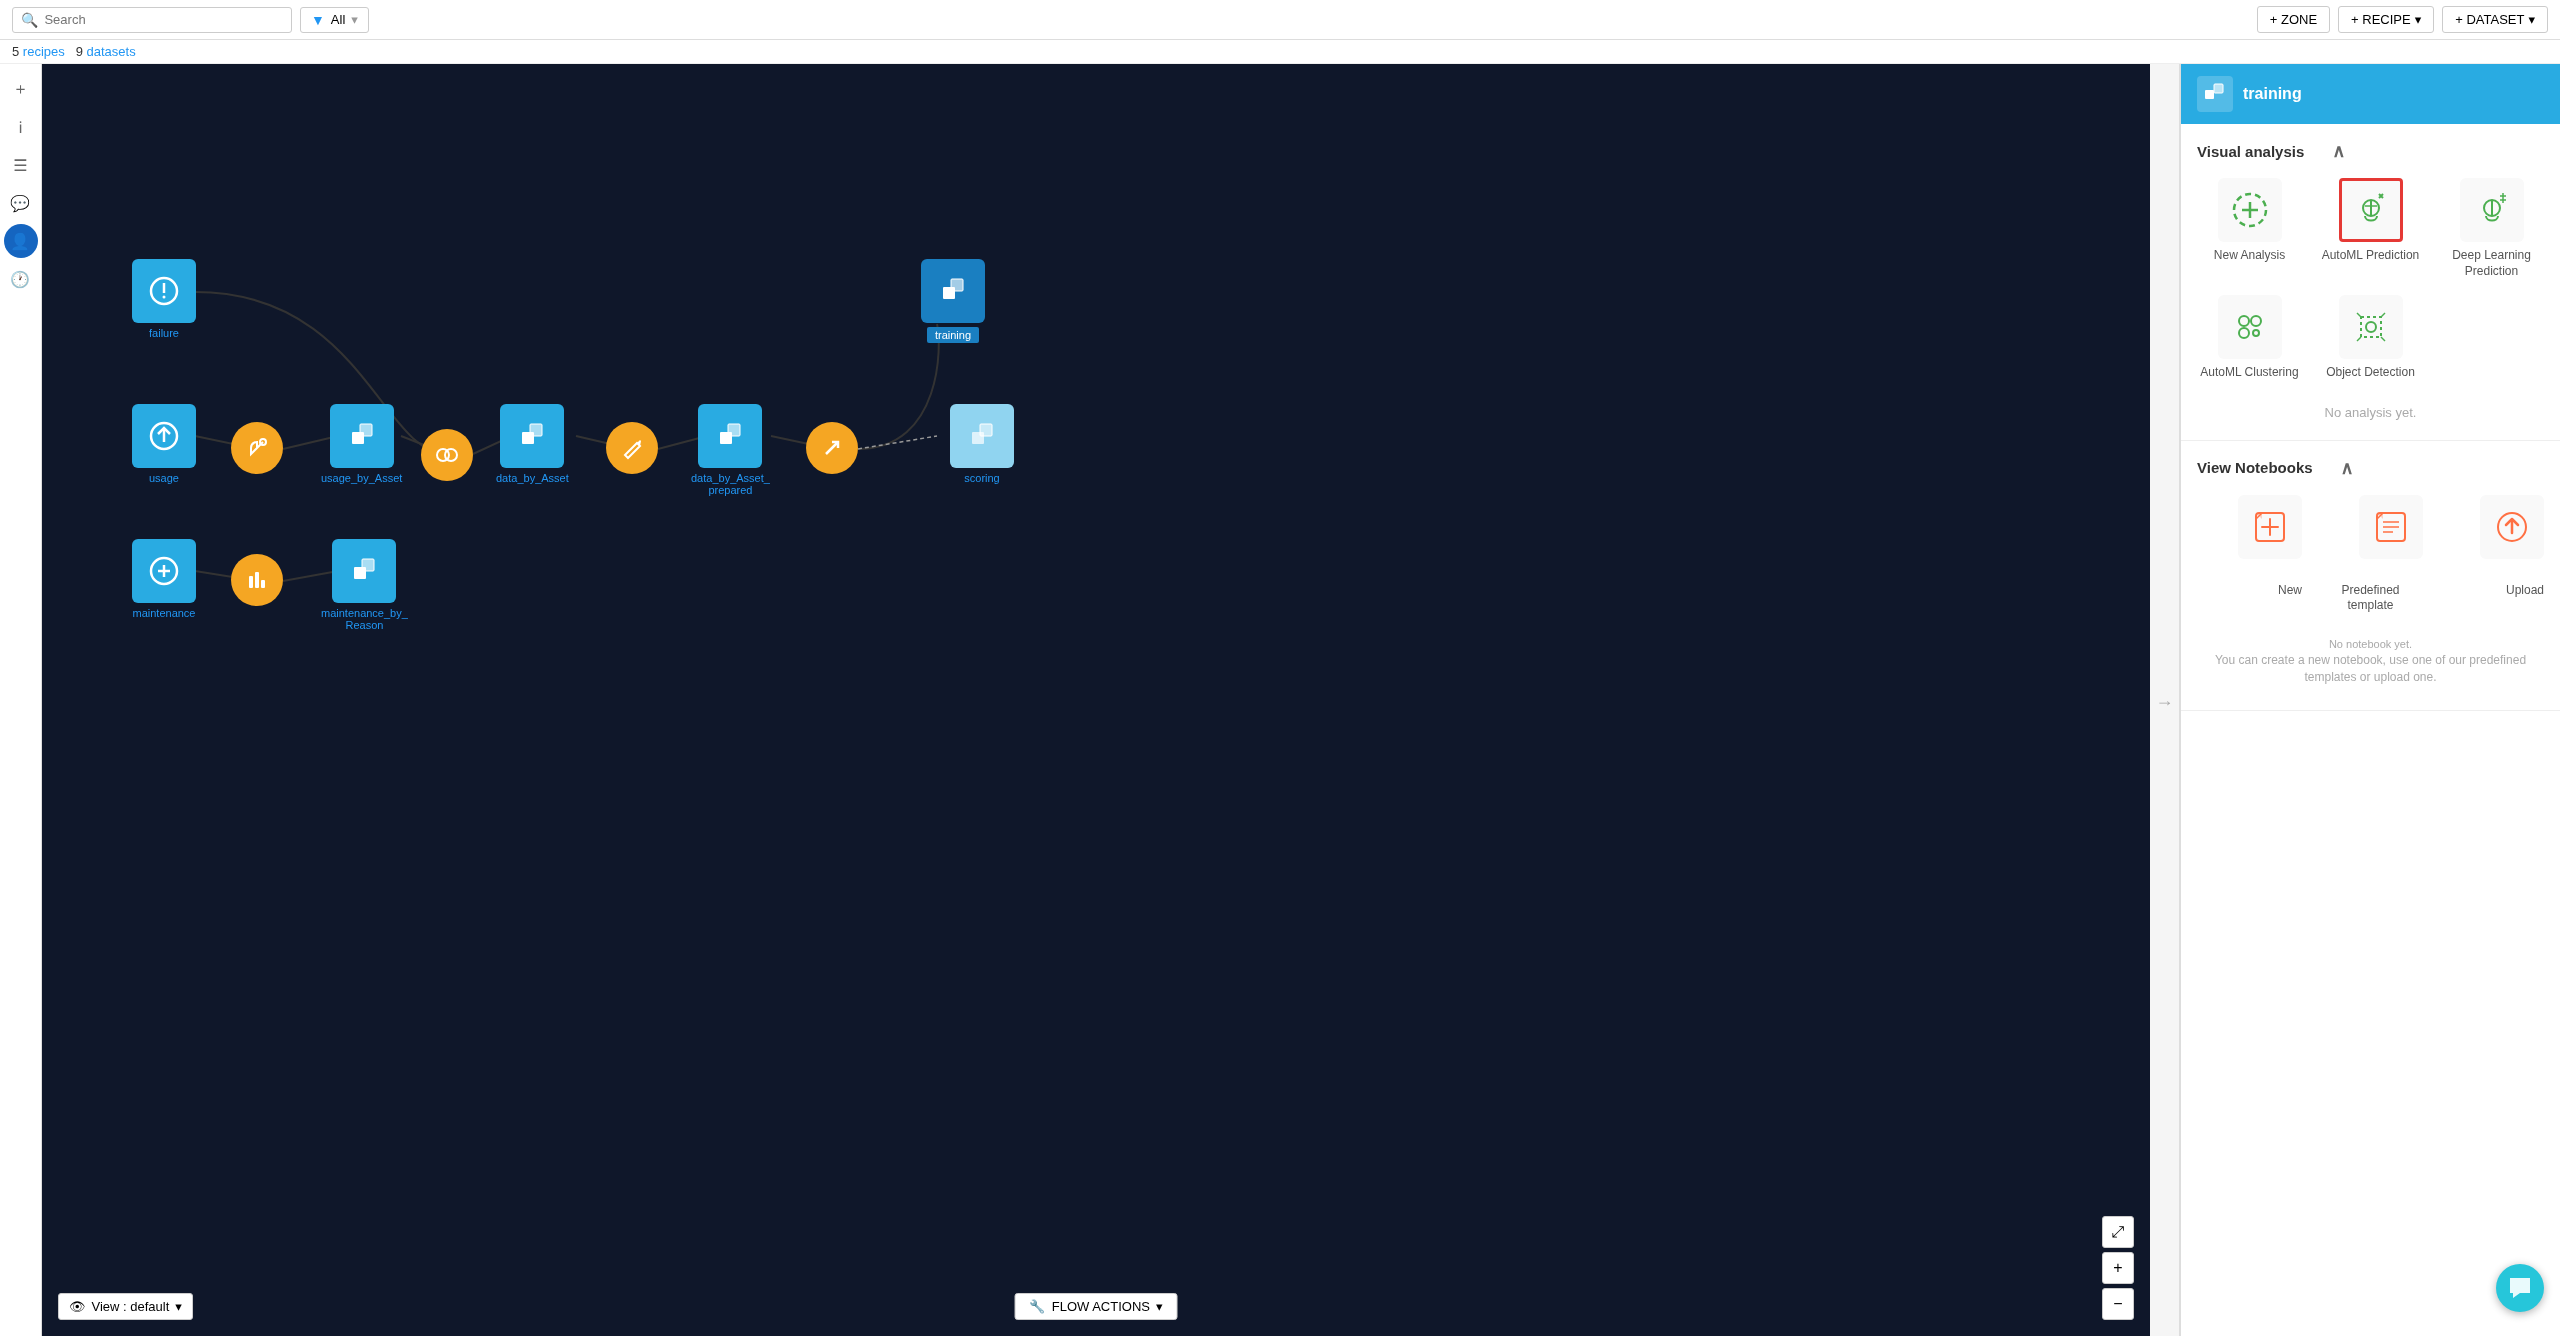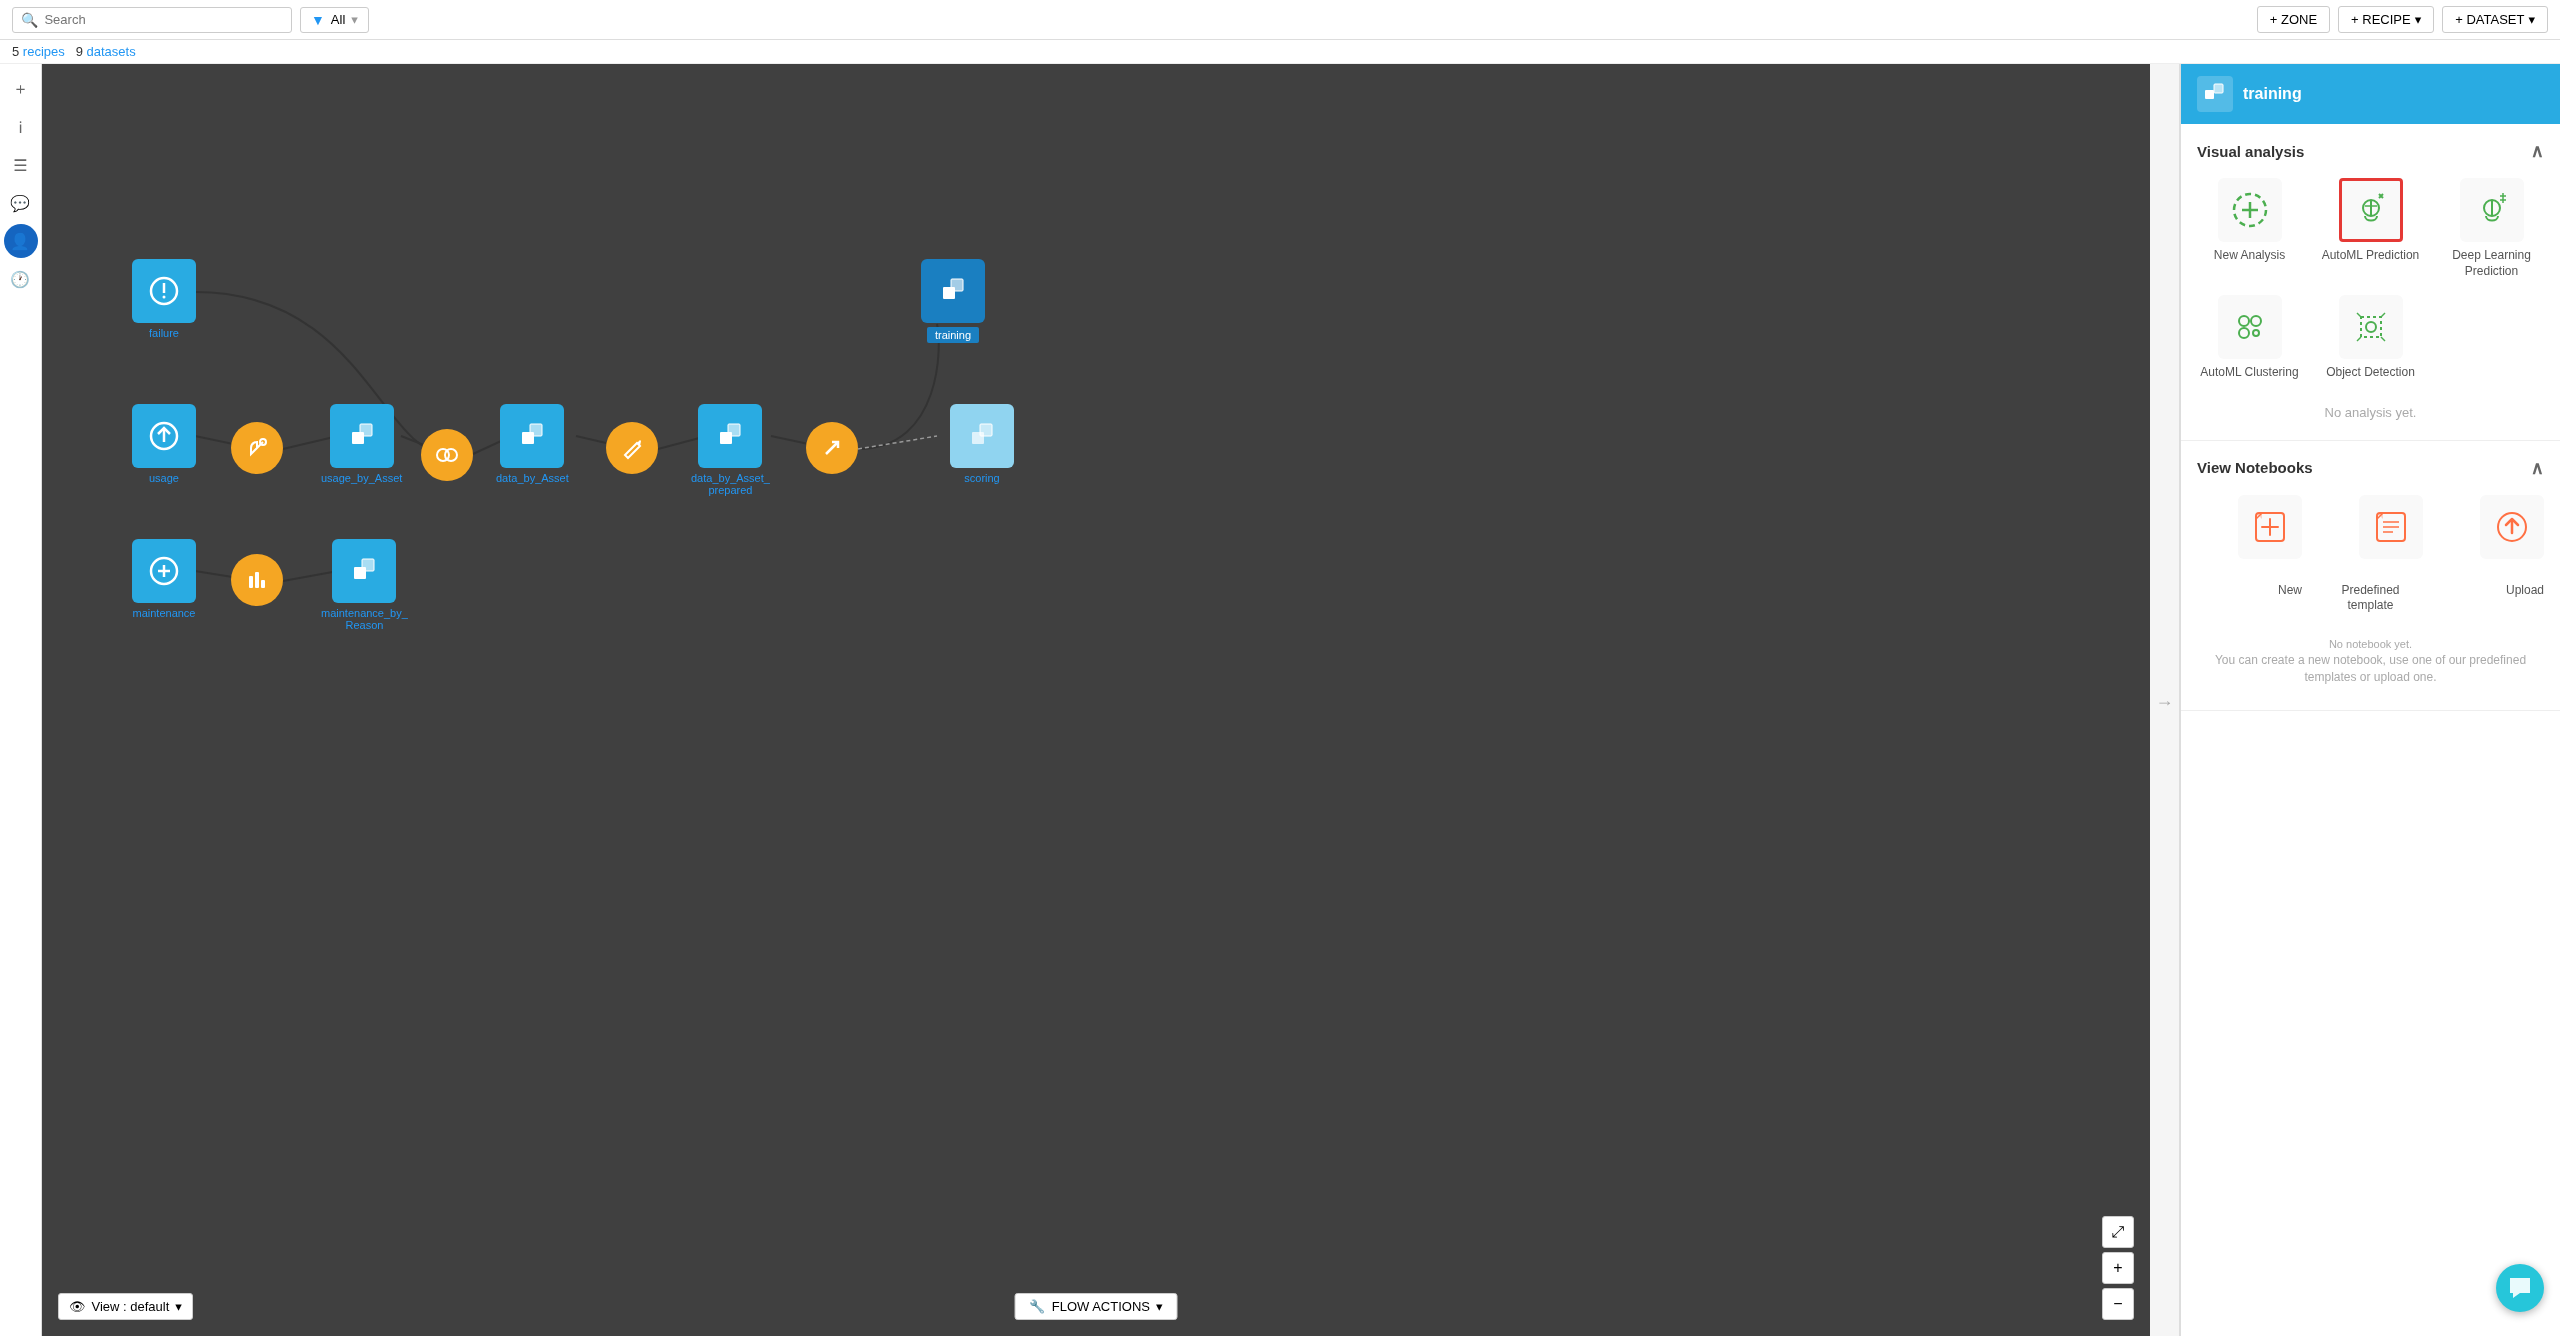--- a/index.html
+++ b/index.html
@@ -33,21 +33,21 @@
     }
     .sub-bar a { color: #2196F3; text-decoration: none; cursor: pointer; }
 
     
     .main-area {
       display: flex; flex: 1; overflow: hidden;
     }
 
     
     .flow-canvas {
-      flex: 1; position: relative; overflow: hidden; background: #404040;
+      flex: 1; position: relative; overflow: hidden; background: #0f172a;
     }
 
     
     .node {
       position: absolute; display: flex; flex-direction: column; align-items: center; cursor: pointer;
     }
     .node-box {
       width: 64px; height: 64px; border-radius: 6px; background: #29ABE2;
       display: flex; align-items: center; justify-content: center; color: #fff;
     }
@@ -100,21 +100,21 @@
     }
     .sidebar-header-icon {
       width: 36px; height: 36px; background: rgba(255,255,255,0.2); border-radius: 4px;
       display: flex; align-items: center; justify-content: center; font-size: 20px;
     }
     .sidebar-header-title { font-size: 16px; font-weight: 600; }
 
     
     .sidebar-section { padding: 16px; border-bottom: 1px solid #eee; }
     .sidebar-section-header {
-      display: flex; align-items: center; justify-content: space-between;
+      display: flex; align-items: center; 
       font-size: 15px; font-weight: 600; margin-bottom: 16px; color: #333; gap: 28px;
     }
     .collapse-btn { font-size: 18px; cursor: pointer; color: #666; }
 
     
     .analysis-grid {
       display: grid; grid-template-columns: repeat(3, 1fr); gap: 16px; margin-bottom: 16px;
     }
     .analysis-item {
       display: flex; flex-direction: column; align-items: center; gap: 6px; cursor: pointer;

